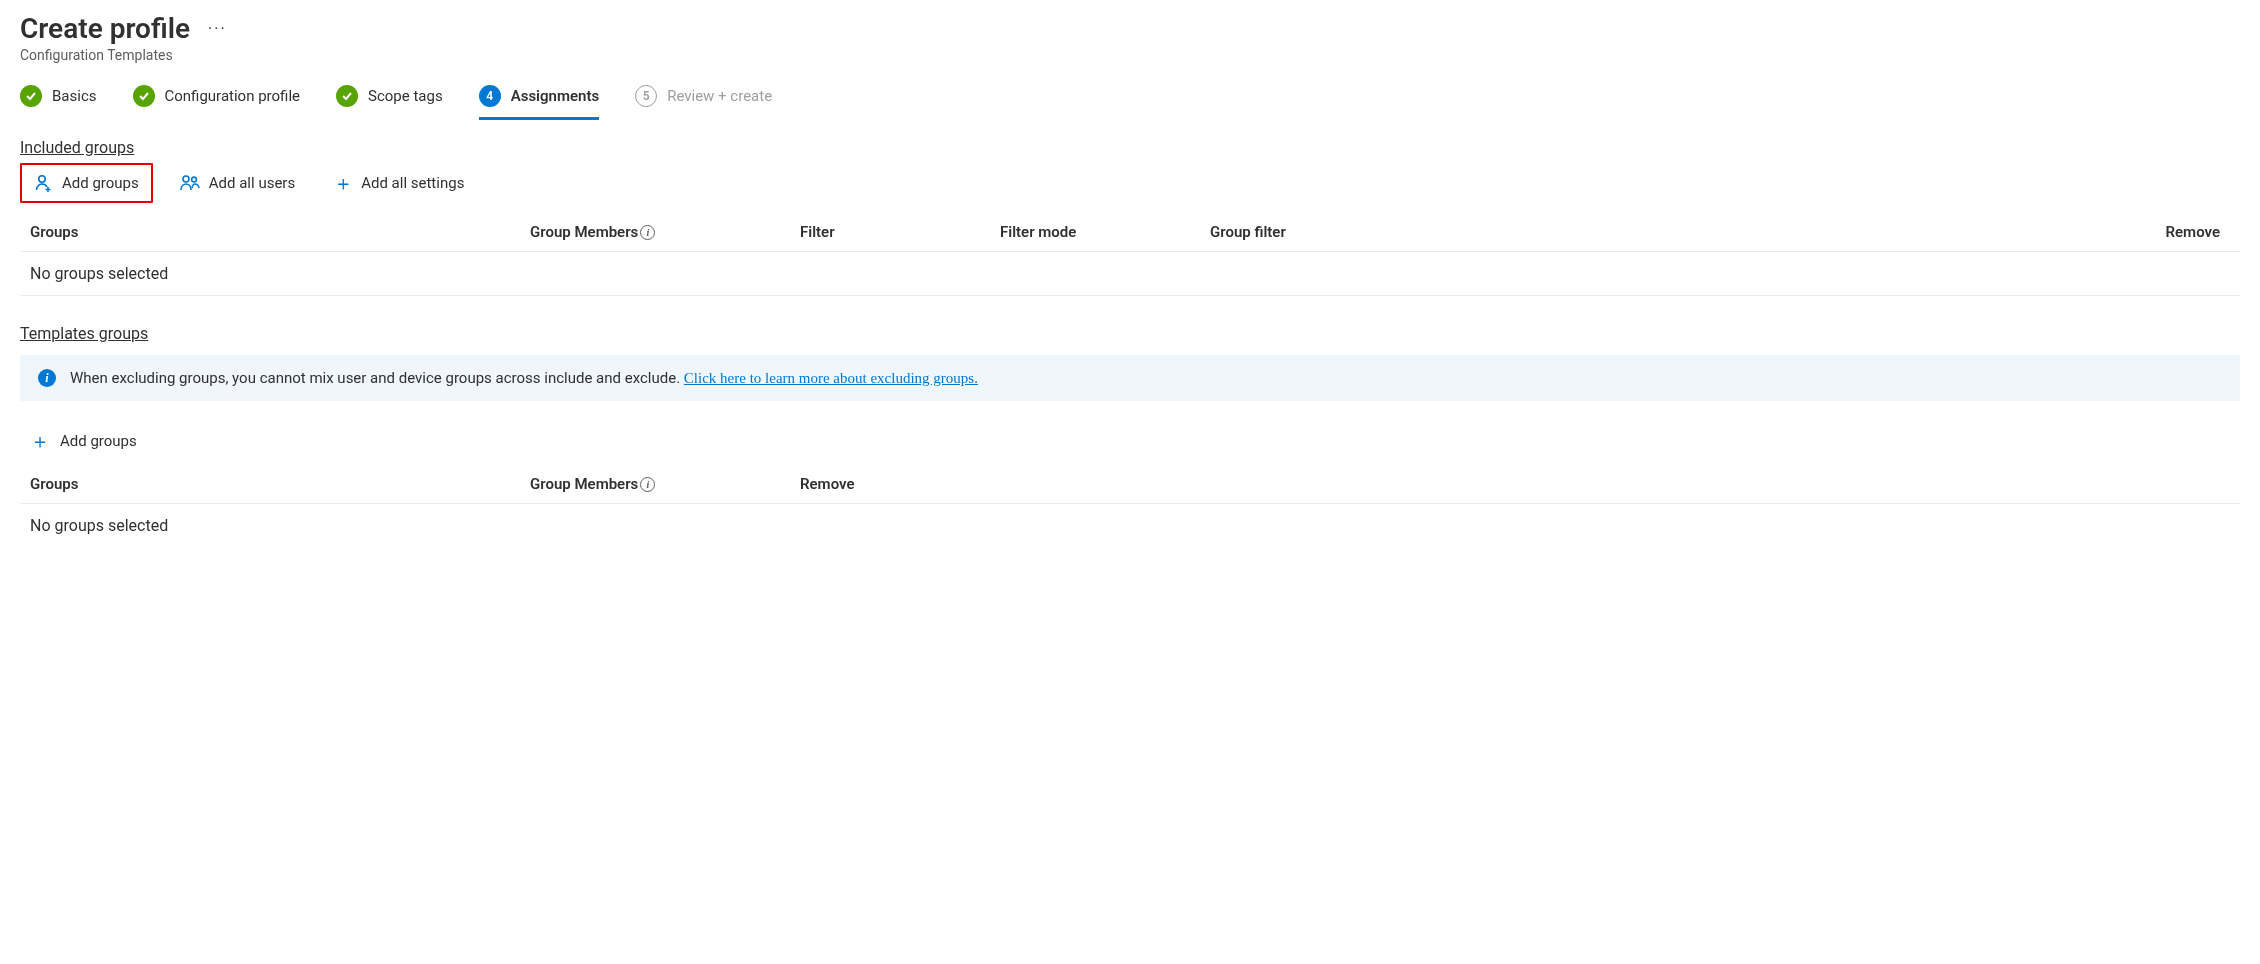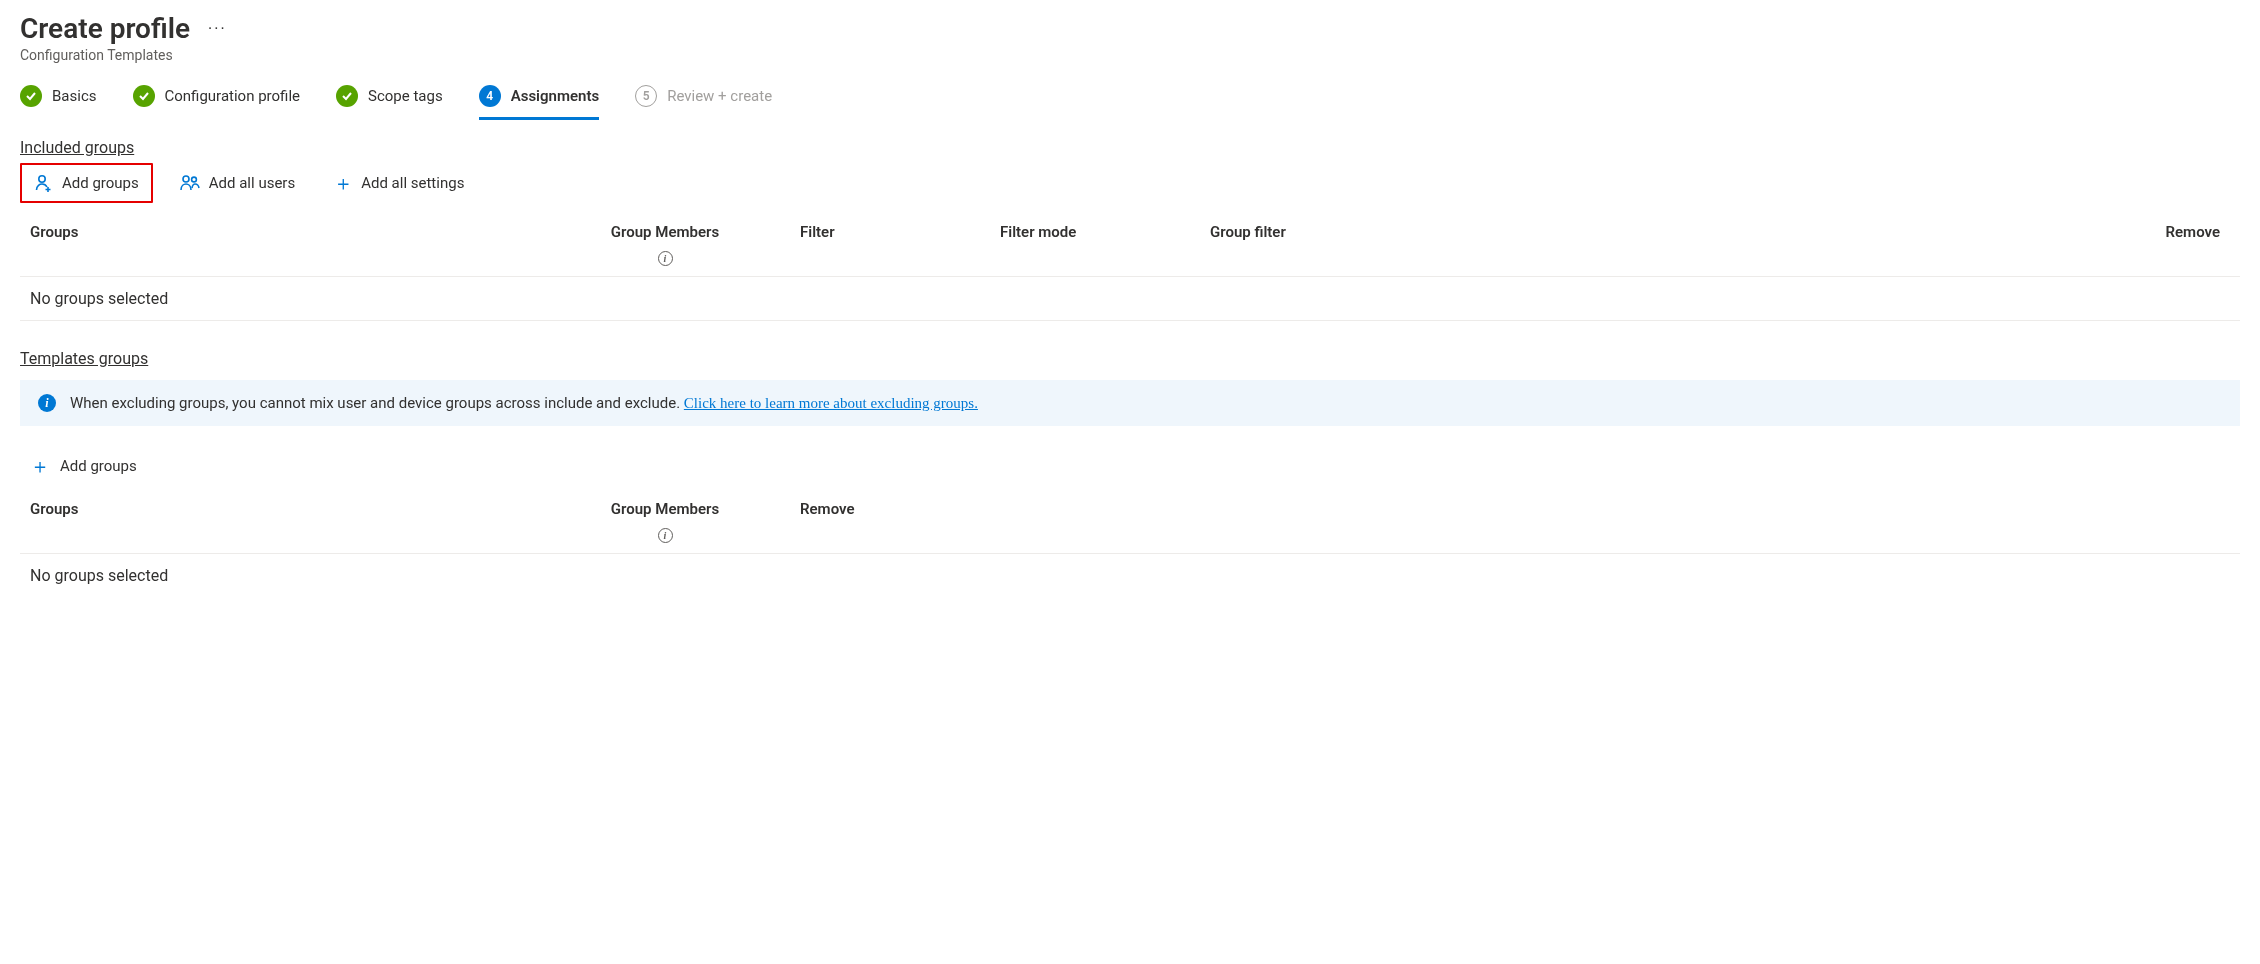--- a/index.html
+++ b/index.html
@@ -51,21 +51,21 @@
   }
   .table-head.short {
     grid-template-columns: 500px 270px 1fr;
   }
   .table-row {
     padding: 12px 10px;
     border-bottom: 1px solid #edebe9;
     color: #323130;
     font-size: 16px;
   }
-  .th-flex { display: flex; align-items: center; gap: 10px; flex-direction: column; }
+  .th-flex { display: flex; align-items: center; gap: 2px; }
   .th-right { text-align: right; padding-right: 10px; }
 
   .info-banner {
     background: #eff6fc;
     padding: 14px 18px;
     display: flex;
     align-items: center;
     gap: 14px;
     margin: 12px 0 22px 0;
     font-size: 15px;

